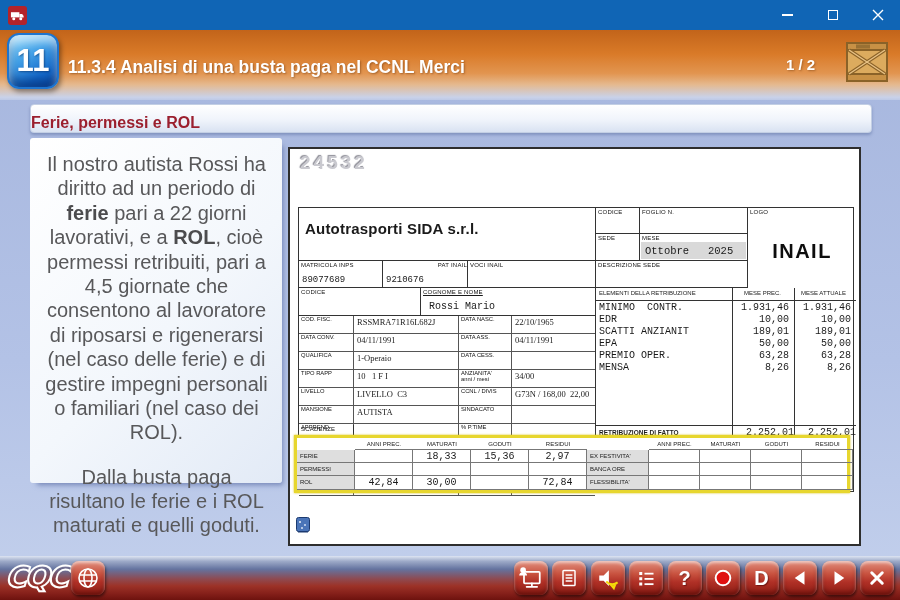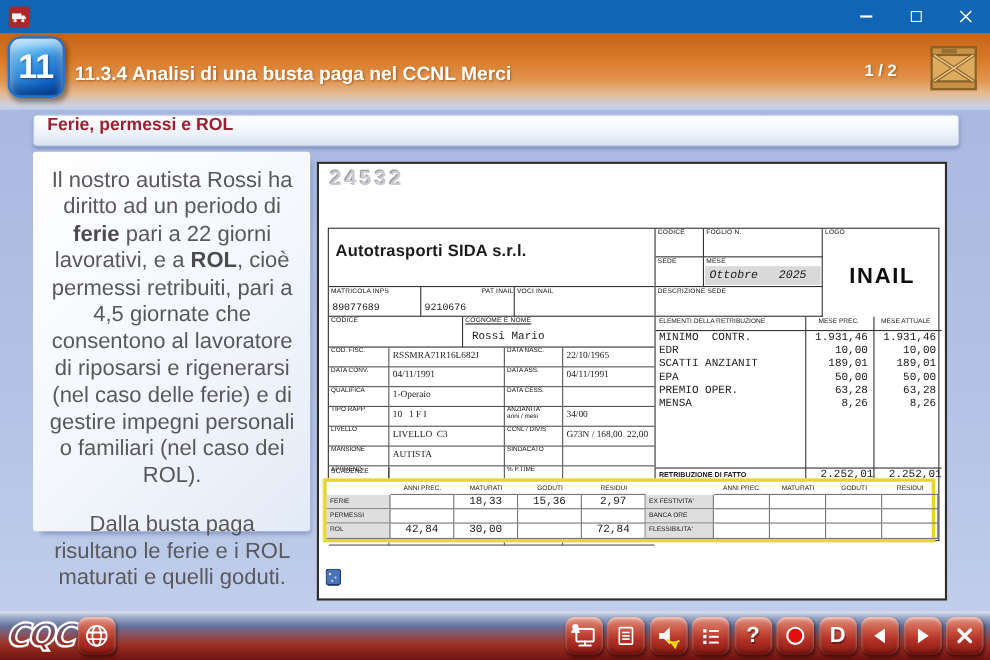--- a/index.html
+++ b/index.html
@@ -26,21 +26,21 @@
             text-shadow:1px 1px 2px rgba(0,30,80,.5); }
   .lesson-title{ position:absolute; left:68px; top:16px; height:42px; display:flex; align-items:center;
                  color:#fff; font-size:17.5px; font-weight:bold; text-shadow:1px 1px 2px rgba(90,40,0,.45); }
   .page-indicator{ position:absolute; left:786px; top:26px; color:#fff; font-size:15px; font-weight:bold; text-shadow:1px 1px 2px rgba(90,40,0,.4); }
   .crate{ position:absolute; left:844px; top:8px; }
 
   
   .section-bar{ position:absolute; left:30px; top:104px; width:842px; height:29px; border-radius:4px;
                 background:linear-gradient(180deg,#ffffff 0%,#f0f4fb 55%,#d9e2f2 100%);
                 border:1px solid #c3cfe4; box-shadow:0 2px 3px rgba(80,100,150,.45);
-                display:flex; align-items:flex-start; padding-left:12px;
+                display:flex; align-items:flex-end; 
                 color:#9b1f2e; font-size:16px; font-weight:bold; }
 
   
   .text-panel{ position:absolute; left:30px; top:138px; width:252px; height:345px;
                background:linear-gradient(135deg,#ffffff 0%,#f3f7fc 55%,#e2eaf6 100%);
                border-radius:3px; box-shadow:4px 5px 5px -3px rgba(70,90,150,.6);
                padding:14px 11px 0 12px; color:#58585a; font-size:20px; line-height:1.22;text-align:center; }
   .text-panel p{ margin-bottom:20px; }
   .text-panel b{ color:#4c4c4e; }
 
@@ -69,21 +69,21 @@
   .pdata .pl{ font-size:5.8px; white-space:pre-line; line-height:1; padding:1px 0 0 2px; color:#111; }
   .pdata .pv{ font-family:Liberation Serif, serif; font-size:8.5px; padding:1px 0 16px 3px; white-space:pre; }
   .scad{ left:0; top:217px; width:55px; height:13px; }
   
   .rgt{ position:absolute; left:296px; top:0; width:260px; height:230px; border-left:1px solid #333; }
   .hc1{ left:0; top:0; width:44px; height:26px; }
   .hc2{ left:44px; top:0; width:108px; height:26px; }
   .hlogo{ left:152px; top:0; width:108px; height:80px; }
   .hc3{ left:0; top:26px; width:44px; height:27px; }
   .hc4{ left:44px; top:26px; width:108px; height:27px; }
-  .mese-val{ position:absolute; left:1px; bottom:1px; right:1px; background:#d9d9d9; font-family:"Liberation Mono",monospace; font-size:10.5px; padding:3px 0 2px 4px; white-space:pre;font-style:italic; }
+  .mese-val{ position:absolute; left:1px; bottom:1px; right:1px; background:#d9d9d9; font-family:"Liberation Mono",monospace; font-size:10.5px; padding:3px 0 2px 4px; white-space:pre; }
   .hc5{ left:0; top:53px; width:152px; height:27px; }
   .inail{ position:absolute; left:0; top:32px; width:108px; text-align:center; font-size:20px; font-weight:800; letter-spacing:1.5px; color:#0d0d0d; }
   .rh{ left:0; top:80px; width:260px; height:13px; border-bottom:1px solid #333; }
   .rh span{ position:absolute; top:2px; font-size:6px; }
   .vline{ position:absolute; top:80px; width:0; height:150px; border-left:1px solid #333; }
   .ritems{ position:absolute; left:0; top:94px; width:260px; }
   .ritem{ display:flex; height:12px; font-family:"Liberation Mono",monospace; font-size:10px; }
   .rn{ width:132px; padding-left:3px; overflow:hidden; white-space:pre; }
   .rp,.ra{ width:62px; text-align:right; padding-right:1px; white-space:pre; }
   .rtot{ left:0; top:217px; width:260px; height:13px; border-top:1px solid #333; }

